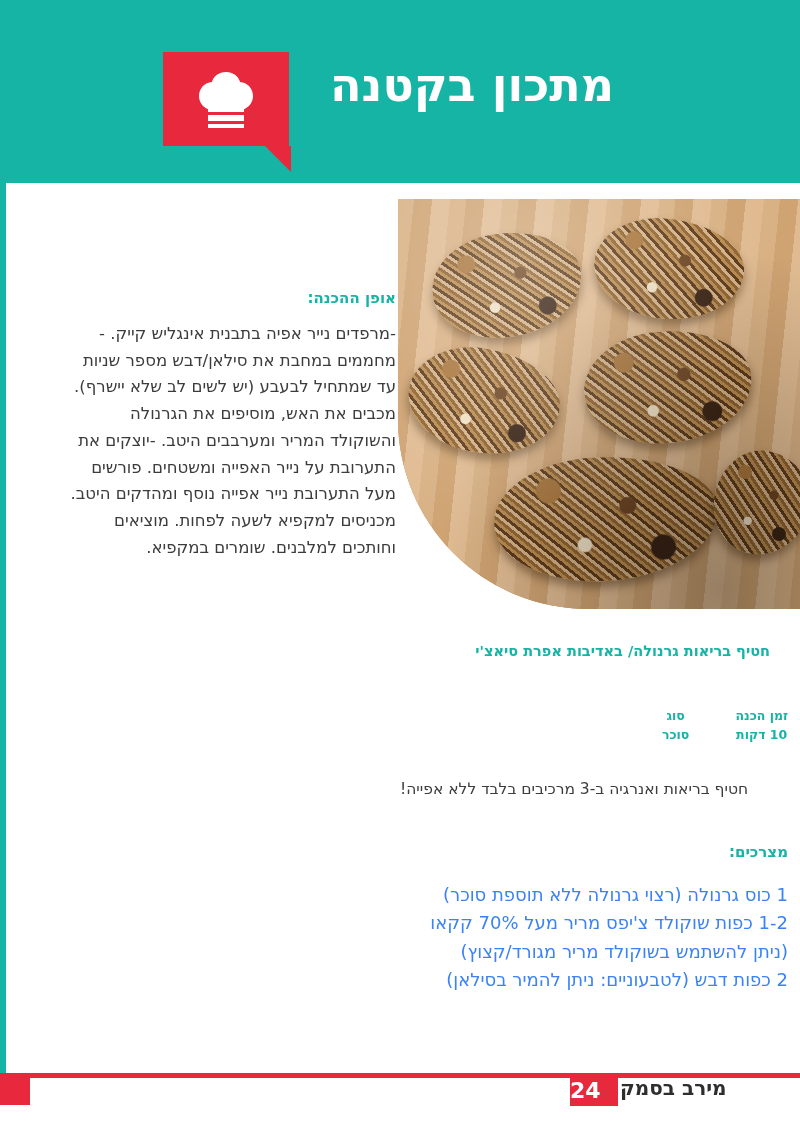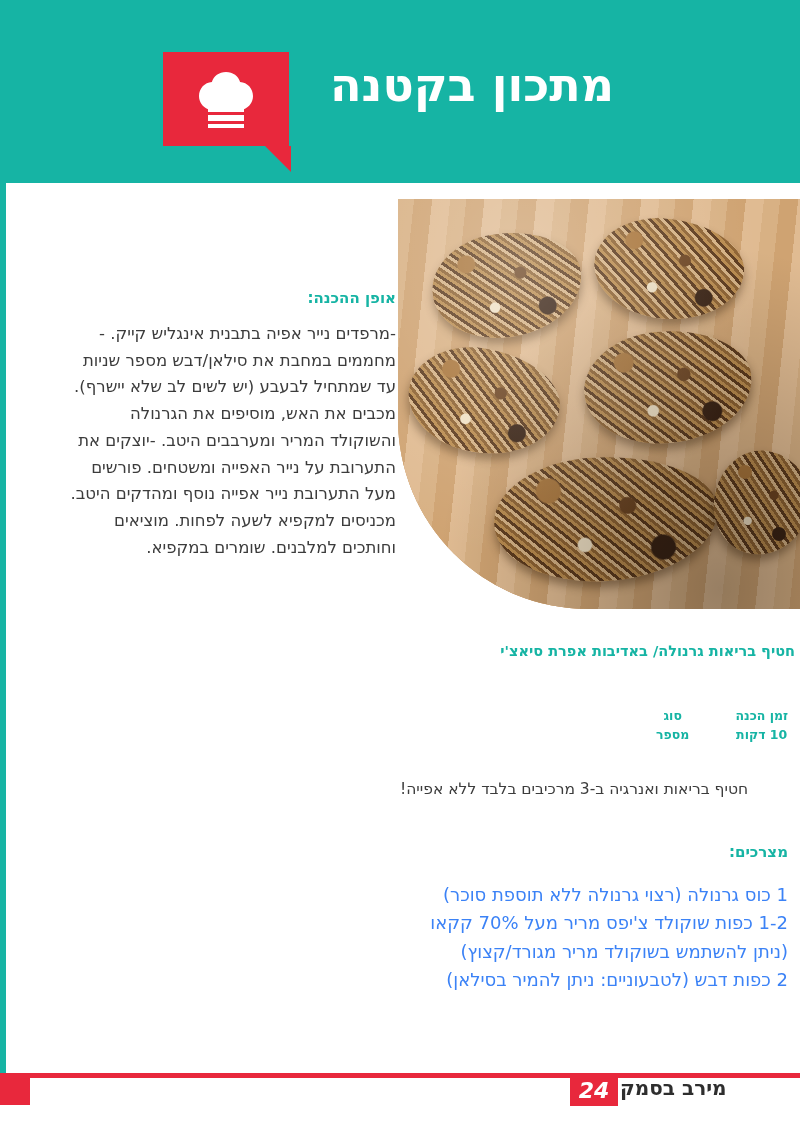--- a/index.html
+++ b/index.html
@@ -156,21 +156,21 @@
   }
   .prep-body {
     color: #3c3c3c;
     font-size: 16.5px;
     line-height: 1.62;
   }
 
   
   .recipe-head {
     position: absolute;
-    right: 5px;
+    right: 30px;
     top: 458px;
     width: 388px;
     direction: rtl;
     text-align: right;
   }
   .recipe-title {
     color: #16b4a4;
     font-size: 14.5px;
     font-weight: bold;
     line-height: 1.45;
@@ -251,23 +251,22 @@
   .page-num {
     position: absolute;
     left: 570px;
     top: 1076px;
     width: 48px;
     height: 30px;
     background: #e8283c;
     color: #ffffff;
     font-size: 22px;
     font-weight: bold;
-    text-align: center;
+    text-align: left;
     line-height: 30px;
-    font-style: italic;
   }
   .brand {
     position: absolute;
     left: 620px;
     top: 1076px;
     width: 160px;
     text-align: left;
     color: #2e2e2e;
     font-size: 20px;
     font-weight: bold;
@@ -315,21 +314,21 @@
       <div class="recipe-title">חטיף בריאות גרנולה/ באדיבות אפרת סיאצ'י</div>
     </div>
 
     <div class="meta-row">
       <div class="meta-cell">
         <div>זמן הכנה</div>
         <div>10 דקות</div>
       </div>
       <div class="meta-cell">
         <div>סוג</div>
-        <div>מספר</div>
+        <div>סוכר</div>
       </div>
     </div>
 
     <div class="intro">חטיף בריאות ואנרגיה ב-3 מרכיבים בלבד ללא אפייה!</div>
 
     <div class="ing">
       <div class="ing-title">מצרכים:</div>
       <div class="ing-list">
         <div>1 כוס גרנולה (רצוי גרנולה ללא תוספת סוכר)</div>
         <div>1-2 כפות שוקולד צ'יפס מריר מעל 70% קקאו</div>

